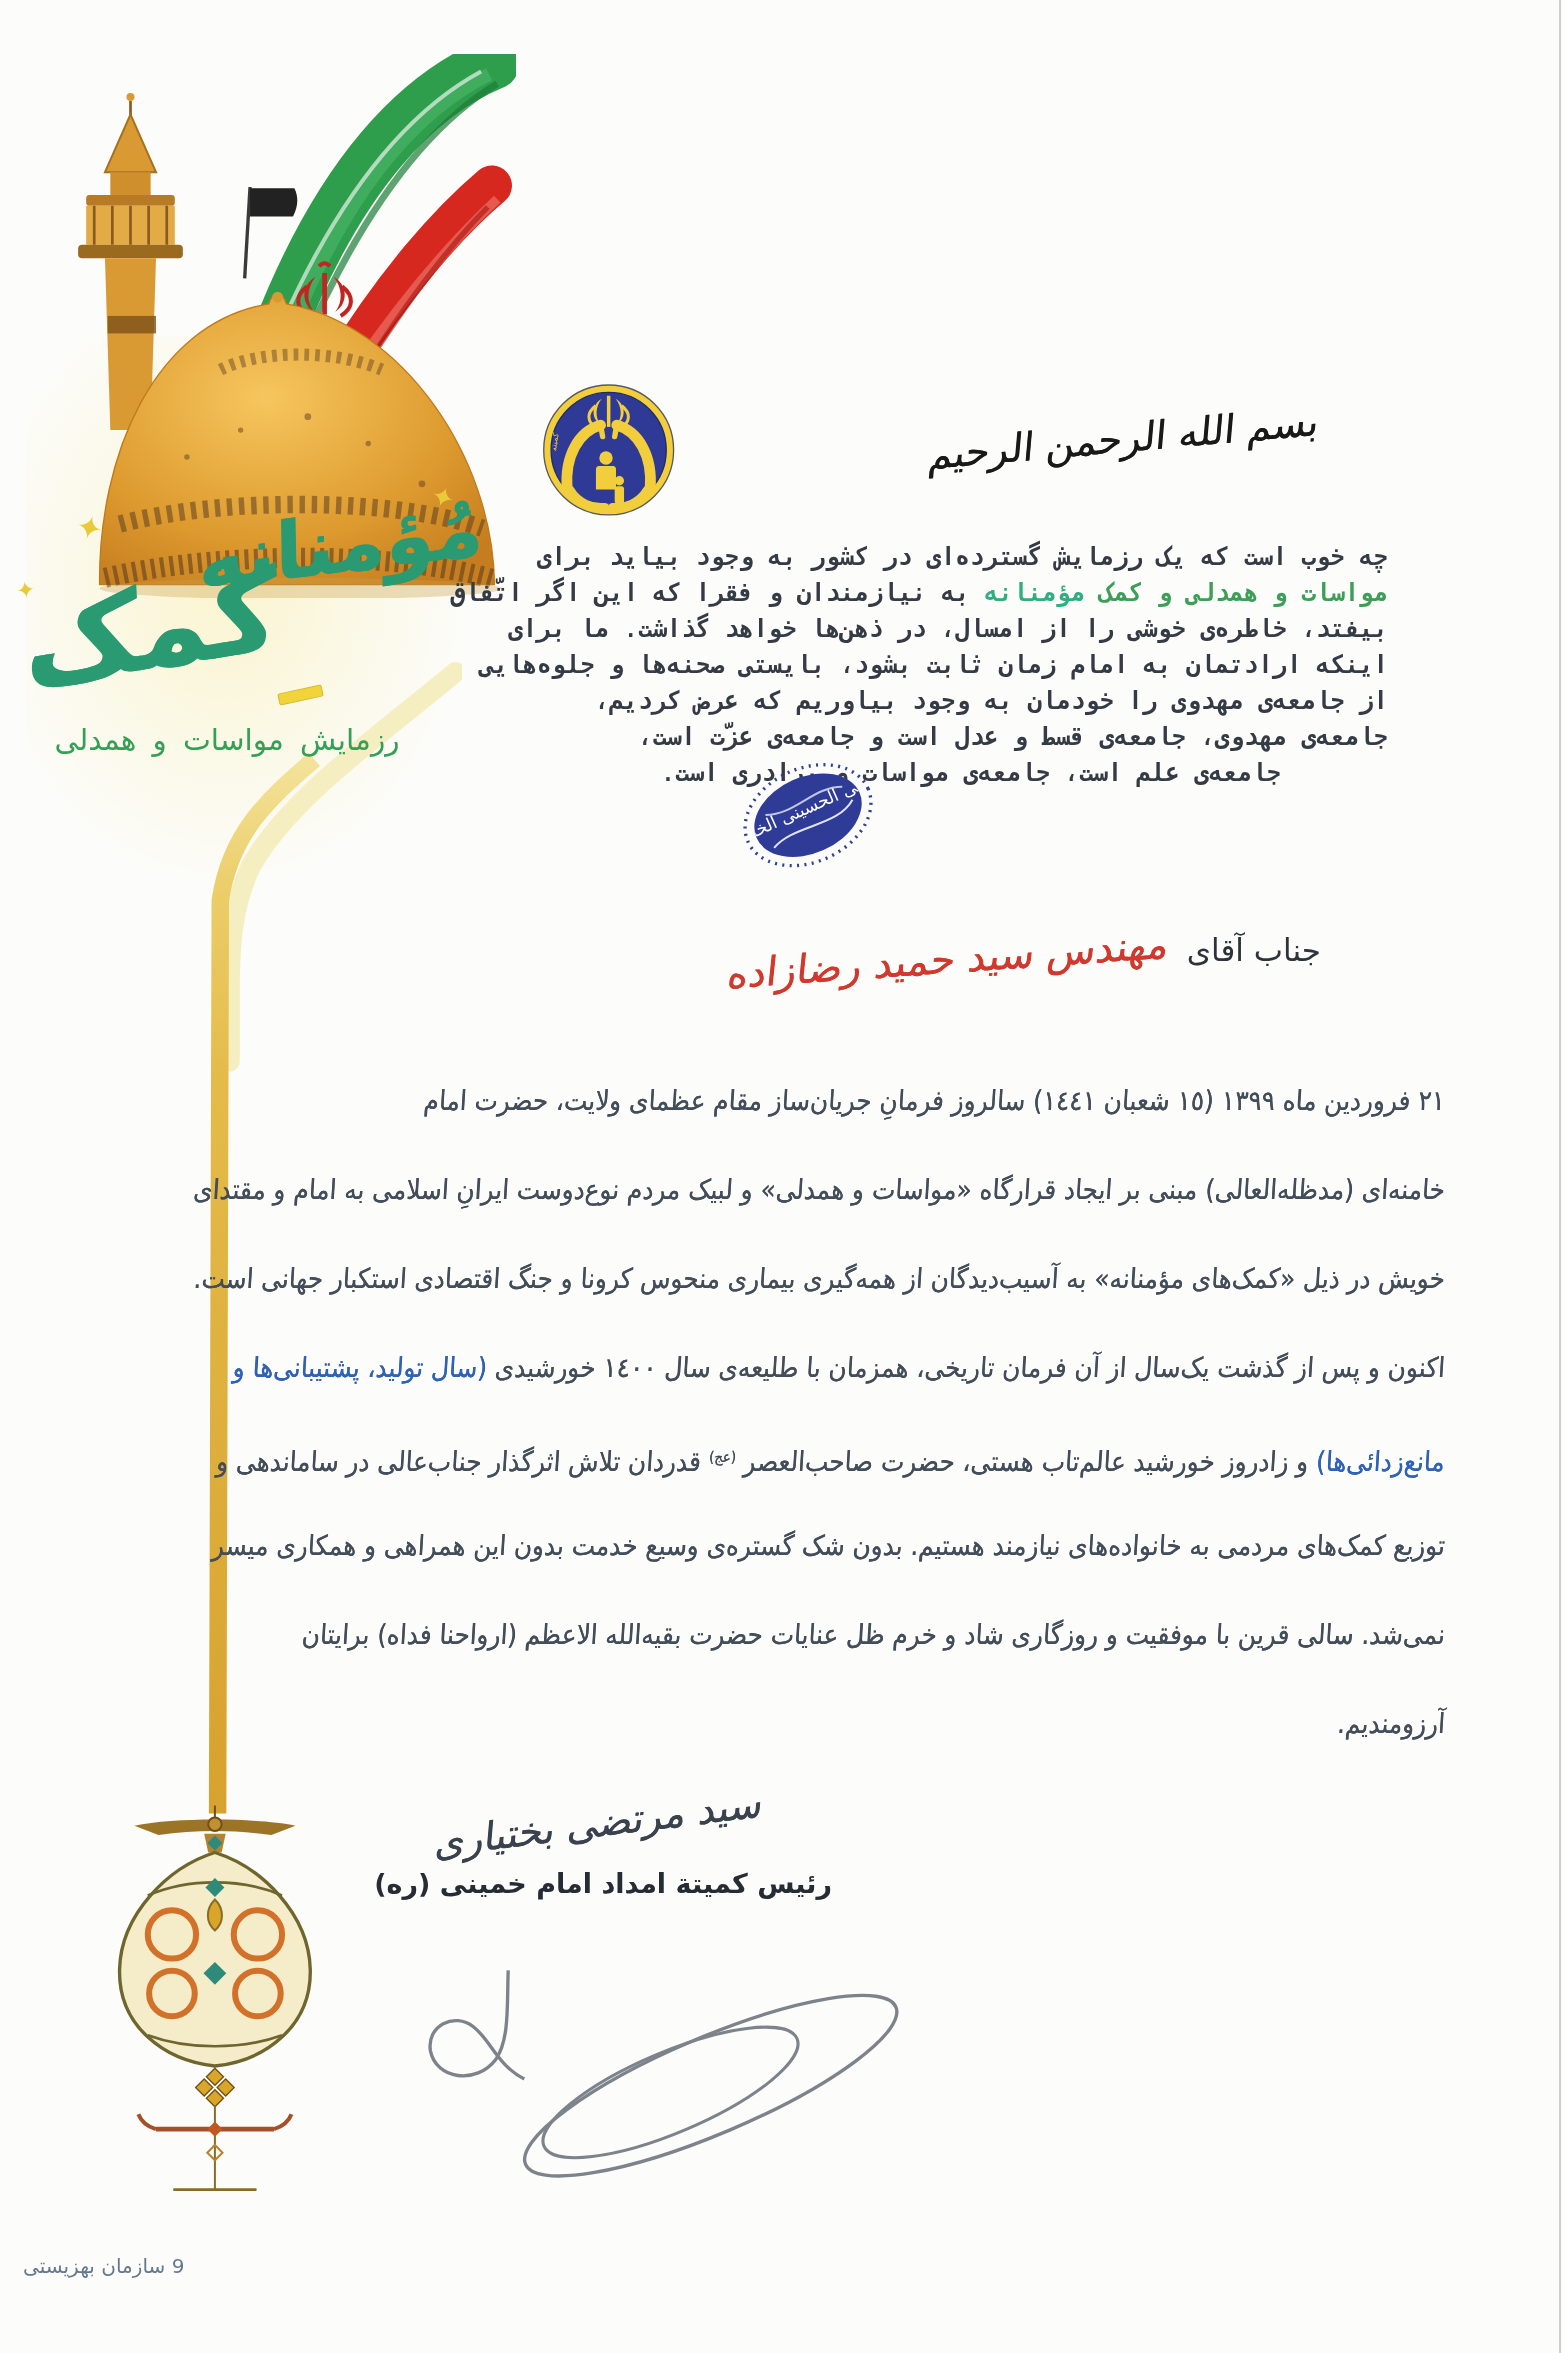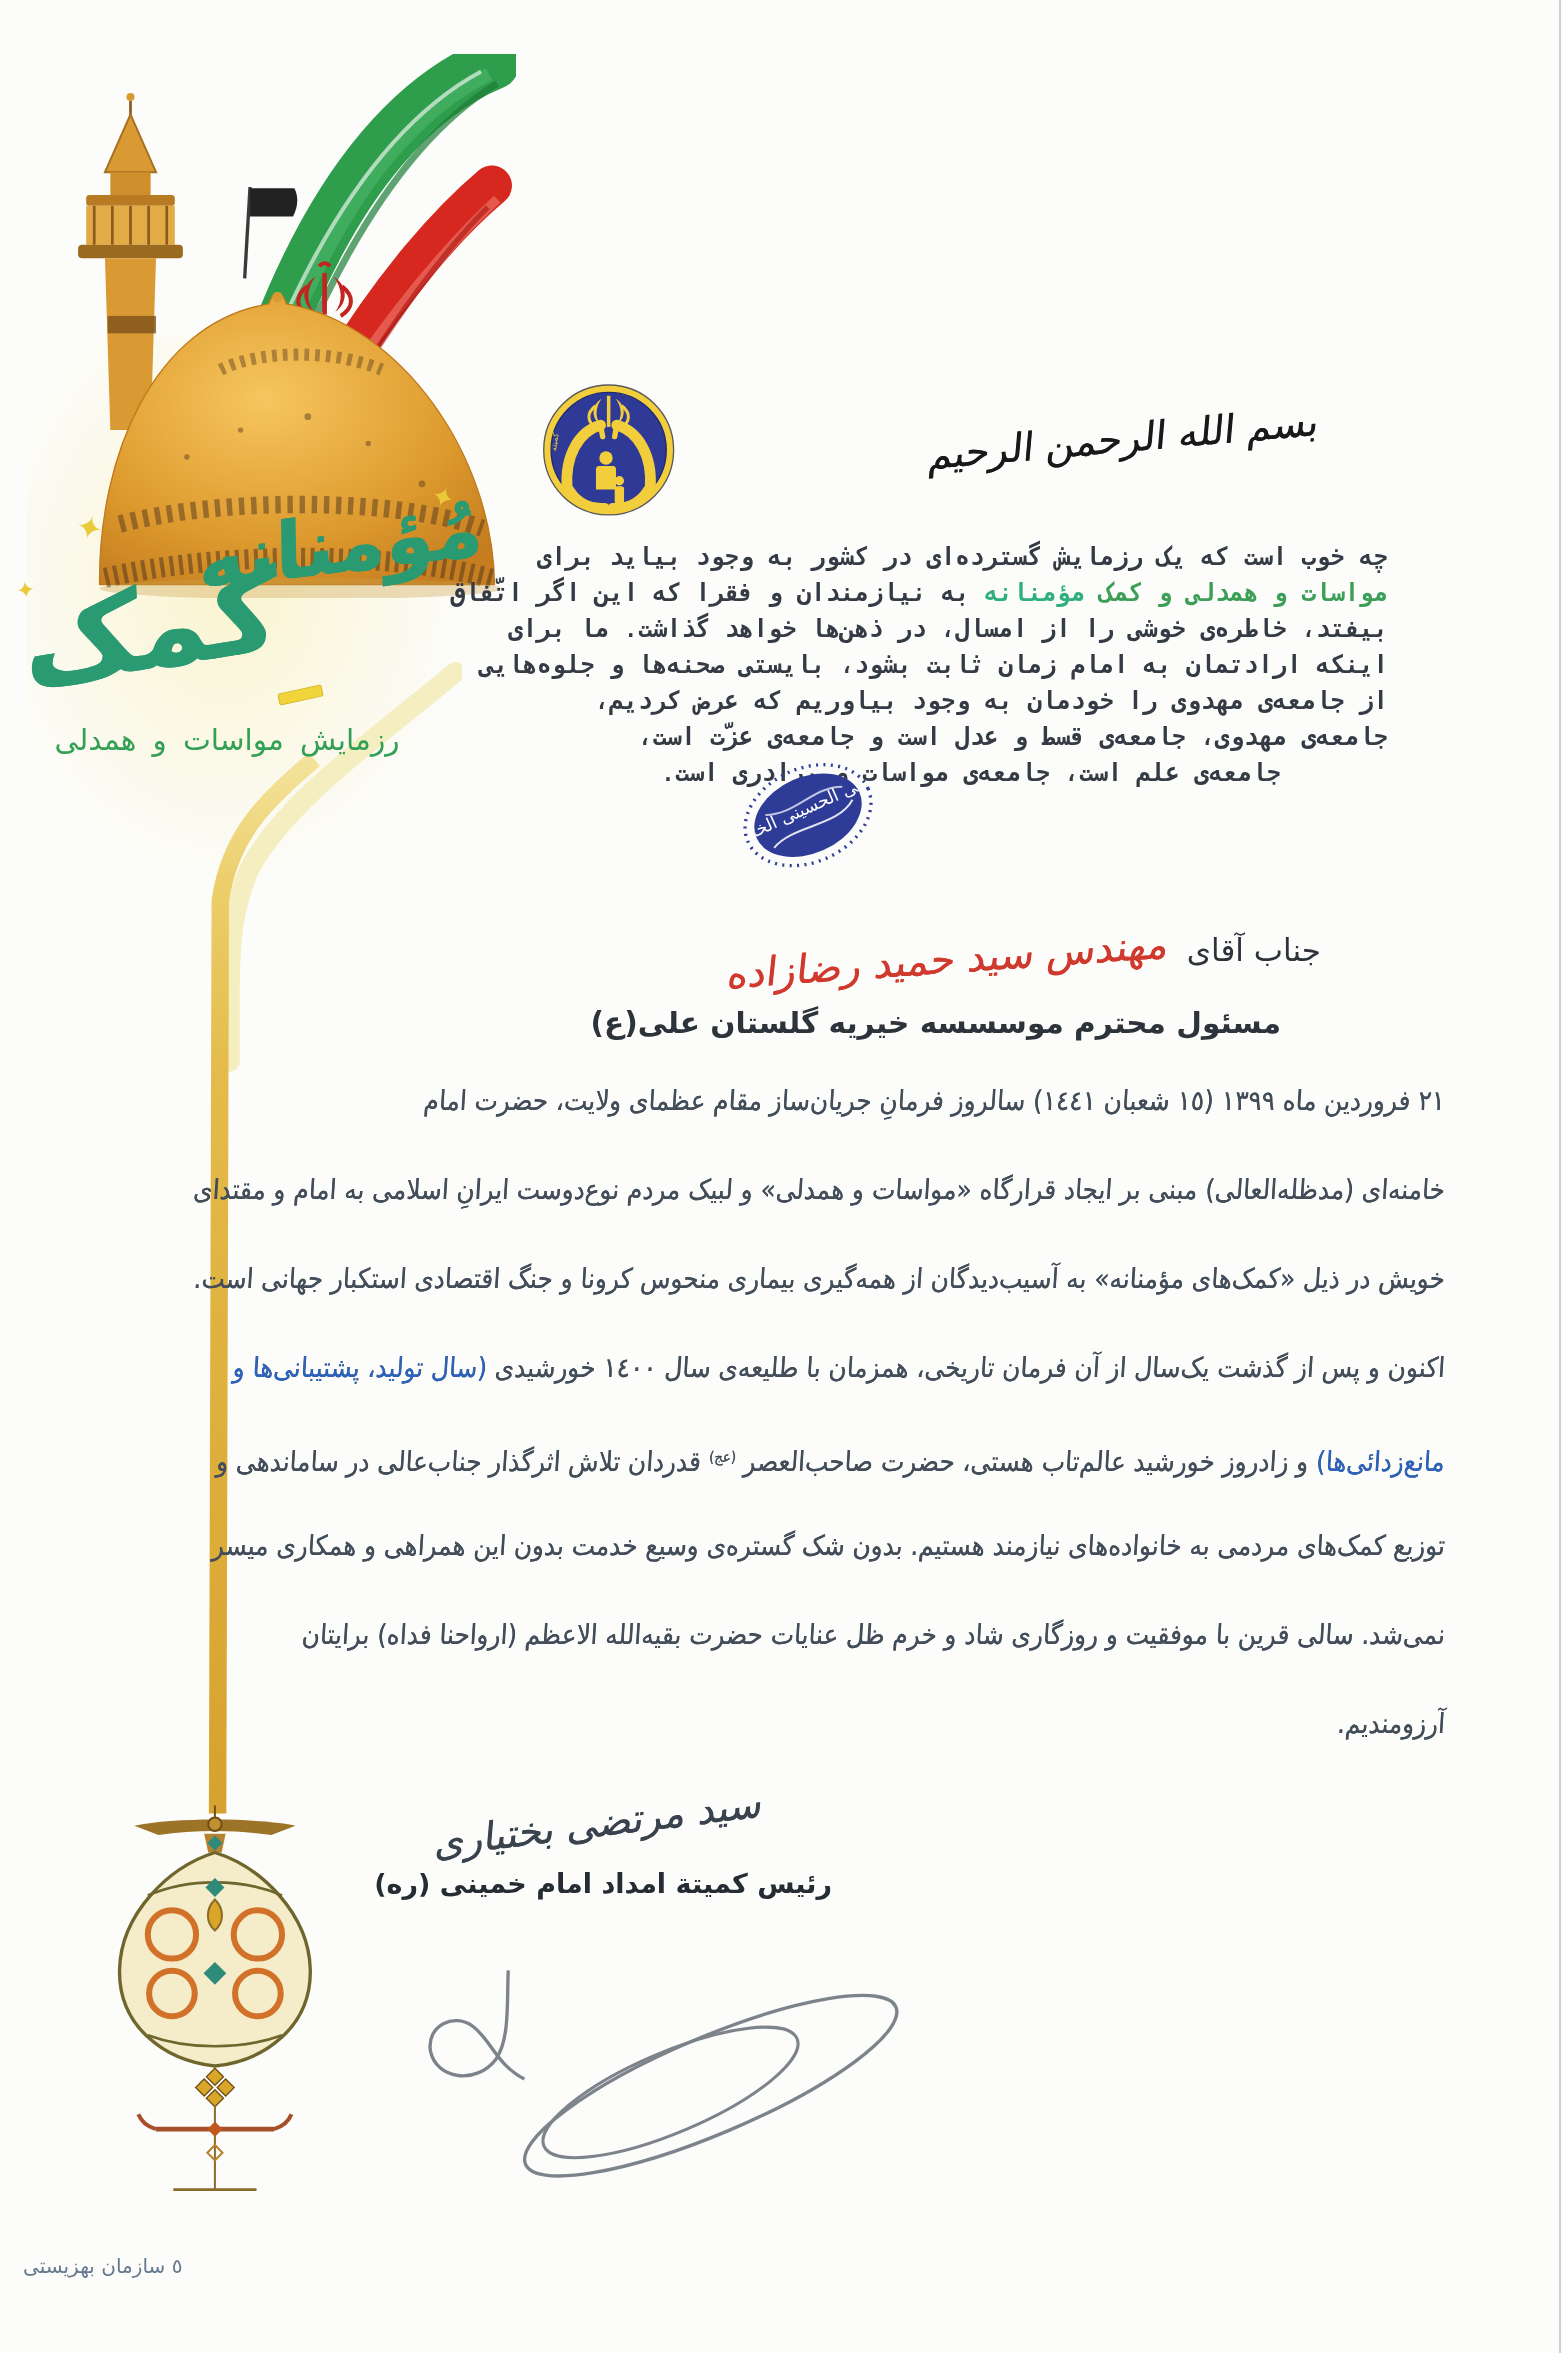--- a/index.html
+++ b/index.html
@@ -285,21 +285,20 @@
         <path d="M40,112 C80,92 140,122 176,94" stroke="#ffffff" stroke-width="3" fill="none" opacity=".85"></path>
         <path d="M48,62 C90,80 130,52 170,70" stroke="#ffffff" stroke-width="3" fill="none" opacity=".7"></path>
       </g>
     </g>
   </svg>
 
   <div class="abs addr-line1">
     <span class="addr-sal">جناب آقای</span>
     <span class="addr-name">مهندس سید حمید رضازاده</span>
   </div>
-  <div class="abs addr-role">مسئول محترم موسسسه خیریه گلستان علی(ع)</div>
 
   <div class="abs letter-body">
       <div class="tline"><span>٢١ فروردین ماه ١٣٩٩ (١٥ شعبان ١٤٤١) سالروز فرمانِ جریان‌ساز مقام عظمای ولایت، حضرت امام</span></div>
       <div class="tline"><span>خامنه‌ای (مدظله‌العالی) مبنی بر ایجاد قرارگاه «مواسات و همدلی» و لبیک مردم نوع‌دوست ایرانِ اسلامی به امام و مقتدای</span></div>
       <div class="tline"><span>خویش در ذیل «کمک‌های مؤمنانه» به آسیب‌دیدگان از همه‌گیری بیماری منحوس کرونا و جنگ اقتصادی استکبار جهانی است.</span></div>
       <div class="tline"><span>اکنون و پس از گذشت یک‌سال از آن فرمان تاریخی، همزمان با طلیعه‌ی سال ١٤٠٠ خورشیدی </span><span class="seg-blue">(سال تولید، پشتیبانی‌ها و</span></div>
       <div class="tline"><span class="seg-blue">مانع‌زدائی‌ها)</span><span> و زادروز خورشید عالم‌تاب هستی، حضرت صاحب‌العصر </span><span class="seg-aj">(عج)</span><span> قدردان تلاش اثرگذار جناب‌عالی در ساماندهی و</span></div>
       <div class="tline"><span>توزیع کمک‌های مردمی به خانواده‌های نیازمند هستیم. بدون شک گستره‌ی وسیع خدمت بدون این همراهی و همکاری میسر</span></div>
       <div class="tline"><span>نمی‌شد. سالی قرین با موفقیت و روزگاری شاد و خرم ظل عنایات حضرت بقیه‌الله الاعظم (ارواحنا فداه) برایتان</span></div>
       <div class="tline"><span>آرزومندیم.</span></div>
@@ -308,17 +307,17 @@
   <div class="abs sig-name">سید مرتضی بختیاری</div>
   <div class="abs sig-title">رئیس کمیتة امداد امام خمینی (ره)</div>
   <svg class="abs" style="left:396px;top:1965px;" width="551" height="228" viewBox="0 0 820 340">
     <g stroke="#7d838b" fill="none">
       <path d="M168,8 C166,60 170,110 150,140 C120,180 60,170 52,128 C46,90 88,70 116,92 C142,112 152,150 192,170" stroke-width="5"></path>
       <ellipse cx="470" cy="180" rx="300" ry="72" transform="rotate(-23 470 180)" stroke-width="5"></ellipse>
       <ellipse cx="410" cy="190" rx="205" ry="60" transform="rotate(-23 410 190)" stroke-width="4.5"></ellipse>
     </g>
   </svg>
 
-  <div class="abs footer">٥ سازمان بهزیستی</div>
+  <div class="abs footer">9 سازمان بهزیستی</div>
 
   <div class="abs scan-edge"></div>
 </div>
 
 
 </body></html>

